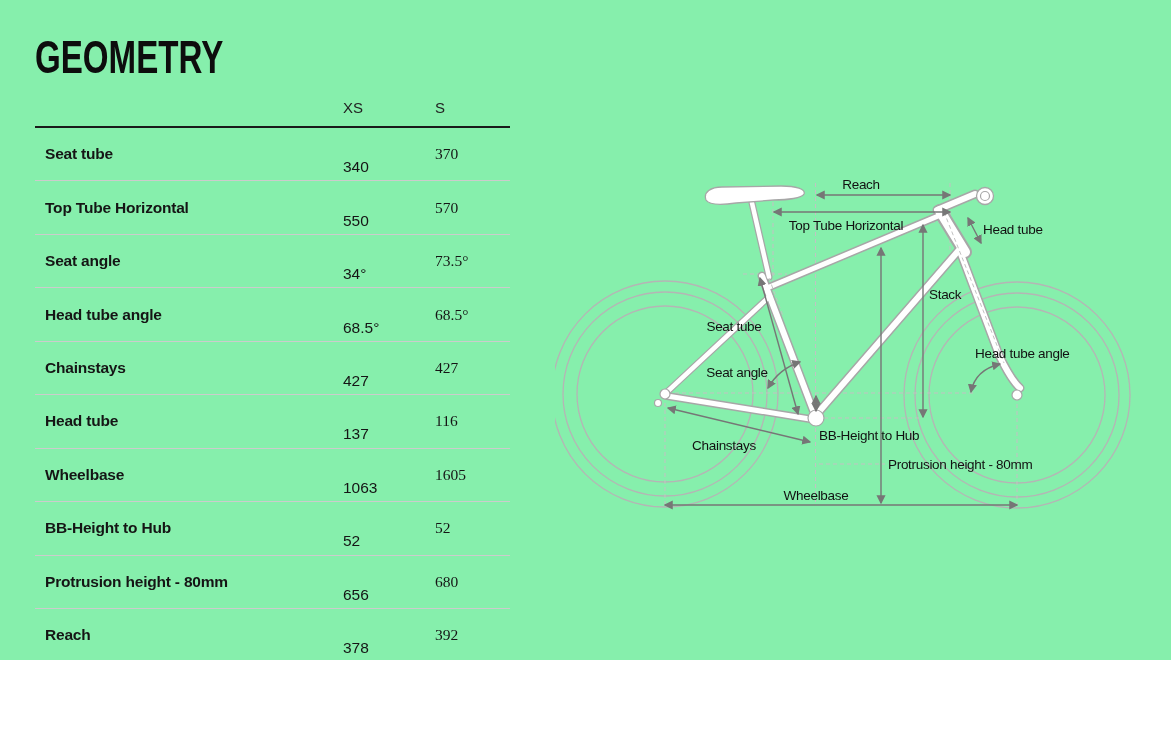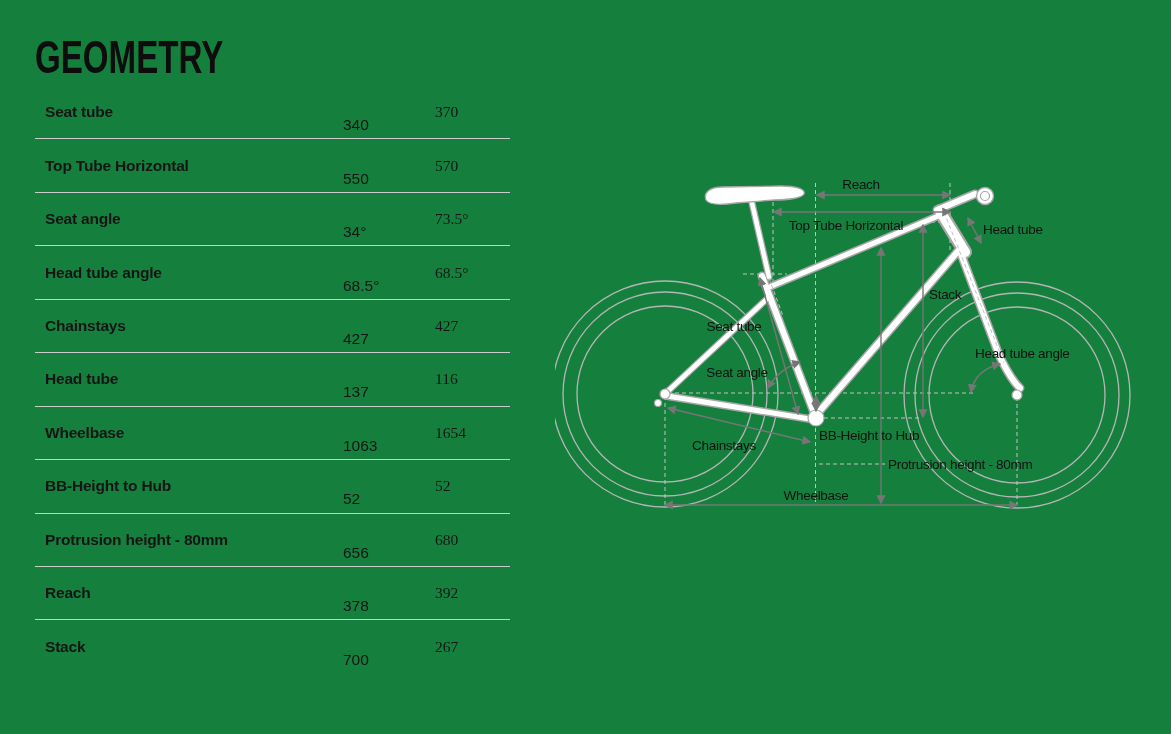--- a/index.html
+++ b/index.html
@@ -1,18 +1,18 @@
 <!DOCTYPE html>
 <html><head>
 <meta charset="utf-8">
 <style>
   * { margin:0; padding:0; box-sizing:border-box; }
   html,body { background:#ffffff; }
   .sheet {
-    position:relative; width:1171px; height:734px; background:#15803d;
+    position:relative; width:1171px; height:660px; background:#86efac;
     font-family:"Liberation Sans", sans-serif; color:#111; overflow:hidden;
   }
   .page-title {
     position:absolute; left:35px; top:30px;
     font-size:46px; font-weight:700; color:#0d0d0d;
     letter-spacing:0px; white-space:nowrap;
     transform:scaleX(0.72); transform-origin:left top;
   }
   .geo-table { position:absolute; left:35px; top:86px; width:475px; }
   .thead {
@@ -43,20 +43,24 @@
             fill:#111; letter-spacing:-0.3px; }
 </style>
 </head>
 <body>
 
 <div class="sheet">
 
   <div class="page-title">GEOMETRY</div>
 
   <div class="geo-table">
+    <div class="thead">
+      <span class="hxs">XS</span>
+      <span class="hs">S</span>
+    </div>
     <div class="tbody" id="tbody">
     <div class="trow">
       <span class="lbl">Seat tube</span>
       <span class="vxs">340</span>
       <span class="vs">370</span>
     </div>
 
     <div class="trow">
       <span class="lbl">Top Tube Horizontal</span>
       <span class="vxs">550</span>
@@ -83,21 +87,21 @@
 
     <div class="trow">
       <span class="lbl">Head tube</span>
       <span class="vxs">137</span>
       <span class="vs">116</span>
     </div>
 
     <div class="trow">
       <span class="lbl">Wheelbase</span>
       <span class="vxs">1063</span>
-      <span class="vs">1654</span>
+      <span class="vs">1605</span>
     </div>
 
     <div class="trow">
       <span class="lbl">BB-Height to Hub</span>
       <span class="vxs">52</span>
       <span class="vs">52</span>
     </div>
 
     <div class="trow">
       <span class="lbl">Protrusion height - 80mm</span>

